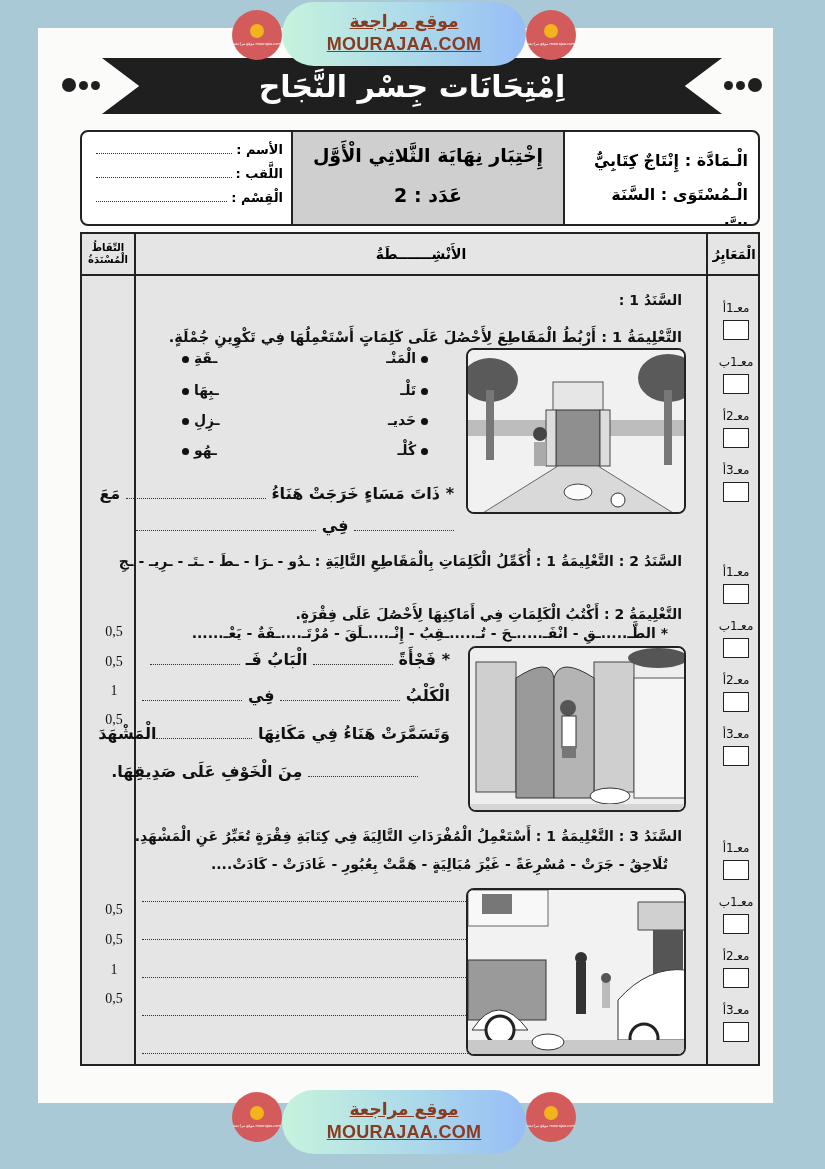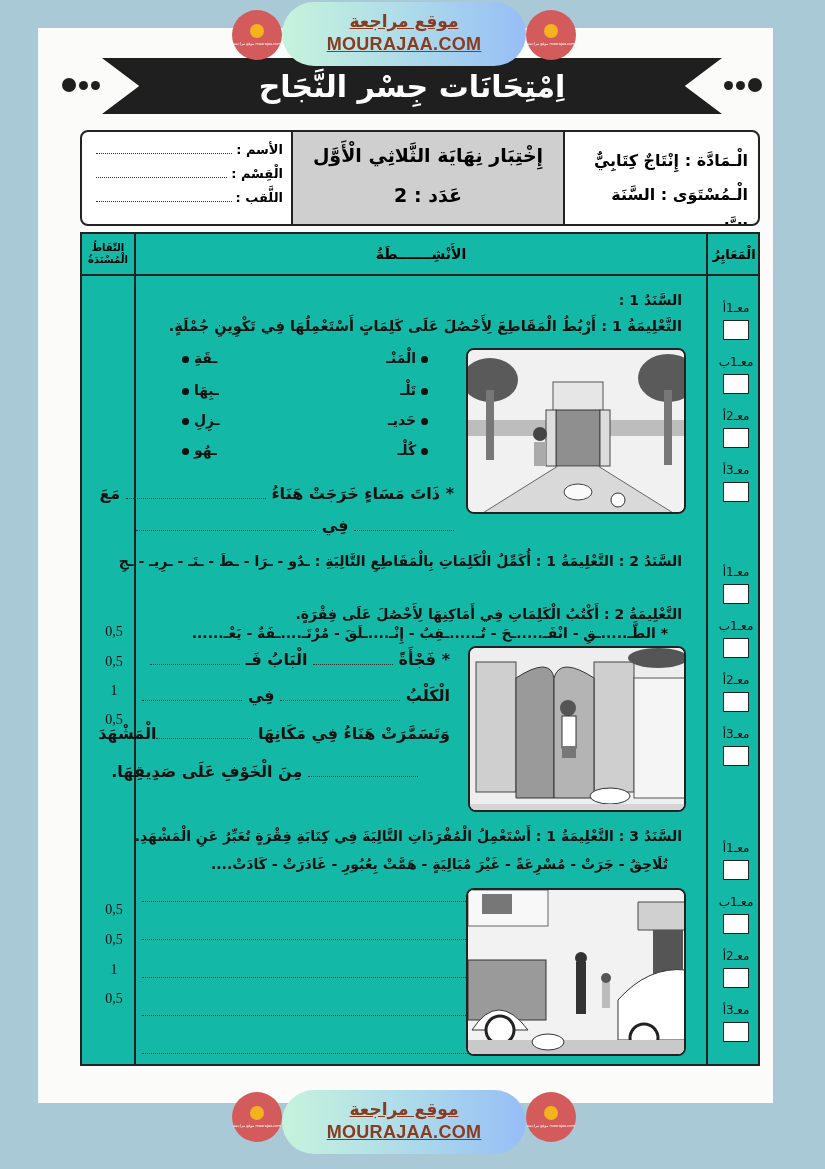--- a/index.html
+++ b/index.html
@@ -66,21 +66,21 @@
   .info-center { width: 272px; background: #cfcfcf; border-left: 2px solid #222; text-align: center; font-weight: bold; }
   .info-center .t1 { font-size: 19px; margin-top: 12px; }
   .info-center .t2 { font-size: 19px; margin-top: 18px; }
   .info-left { flex: 1; padding: 6px 8px; font-size: 13px; line-height: 24px; font-weight: bold; }
   .info-left .row { display: flex; gap: 4px; }
   .info-left .dotsline { flex: 1; border-bottom: 1.5px dotted #333; height: 16px; margin-left: 6px; }
 
   
   .table {
     position: absolute; left: 80px; top: 232px; width: 680px; height: 834px;
-    border: 2px solid #222; background: #14b8a6;
+    border: 2px solid #222; background: #e5e5e5;
   }
   .col-line { position: absolute; top: 0; bottom: 0; width: 2px; background: #222; }
   .thead-line { position: absolute; left: 0; right: 0; top: 40px; height: 2px; background: #222; }
   .th { position: absolute; top: 0; height: 40px; display: flex; align-items: center; justify-content: center; font-weight: bold; direction: rtl; text-align: center; }
   .th.points { left: 0; width: 52px; font-size: 10px; line-height: 12px; }
   .th.activities { left: 54px; width: 570px; font-size: 14px; }
   .th.criteria { left: 626px; width: 52px; font-size: 13px; }
 
   .ar { direction: rtl; font-weight: bold; color: #111; position: absolute; white-space: nowrap; }
   .s15 { font-size: 14.5px; }
@@ -144,40 +144,40 @@
   <div class="info-center">
     <div class="t1">إِخْتِبَار نِهَايَة الثَّلاثِي الْأَوَّل</div>
     <div class="t2"><span>عَدَد :</span> <span>2</span></div>
   </div>
   <div class="info-left">
     <div class="row">
         <span>الأسم :</span>
         <span class="dotsline"></span>
       </div>
     <div class="row">
-        <span>الْقِسْم :</span>
+        <span>اللَّقب :</span>
         <span class="dotsline"></span>
       </div>
     <div class="row">
-        <span>اللَّقب :</span>
+        <span>الْقِسْم :</span>
         <span class="dotsline"></span>
       </div>
   </div>
 </div>
 
 <div class="table">
   <div class="col-line" style="left:52px"></div>
   <div class="col-line" style="left:624px"></div>
   <div class="thead-line"></div>
   <div class="th points">النِّقَاطُ الْمُسْنَدَةُ</div>
   <div class="th activities">الأَنْشِـــــــطَةُ</div>
   <div class="th criteria">الْمَعَايِرُ</div>
 
   <div class="ar s14" style="right:76px; top:58px;">السَّنَدُ 1 :</div>
-  <div class="ar s15" style="right:76px; top:84px;">التَّعْلِيمَةُ 1 : أَرْبُطُ الْمَقَاطِعَ لِأَحْصُلَ عَلَى كَلِمَاتٍ أَسْتَعْمِلُهَا فِي تَكْوِينِ جُمْلَةٍ.</div>
+  <div class="ar s15" style="right:76px; top:95px;">التَّعْلِيمَةُ 1 : أَرْبُطُ الْمَقَاطِعَ لِأَحْصُلَ عَلَى كَلِمَاتٍ أَسْتَعْمِلُهَا فِي تَكْوِينِ جُمْلَةٍ.</div>
 
   <div class="ar s14" style="right:330px; top:116px;"><span class="bullet"></span> <span>الْمَنْـ</span></div>
   <div class="ar s14" style="right:330px; top:148px;"><span class="bullet"></span> <span>تَلْـ</span></div>
   <div class="ar s14" style="right:330px; top:178px;"><span class="bullet"></span> <span>حَديـ</span></div>
   <div class="ar s14" style="right:330px; top:208px;"><span class="bullet"></span> <span>كُلْـ</span></div>
 
   <div class="ar s14" style="left:100px; top:116px;"><span>ـقَةِ</span> <span class="bullet"></span></div>
   <div class="ar s14" style="left:100px; top:148px;"><span>ـبِهَا</span> <span class="bullet"></span></div>
   <div class="ar s14" style="left:100px; top:178px;"><span>ـزِلِ</span> <span class="bullet"></span></div>
   <div class="ar s14" style="left:100px; top:208px;"><span>ـهُو</span> <span class="bullet"></span></div>

